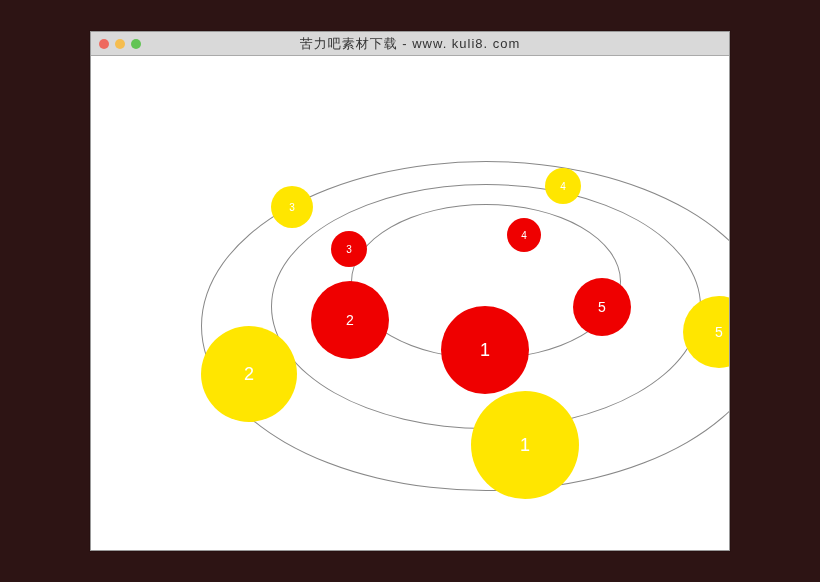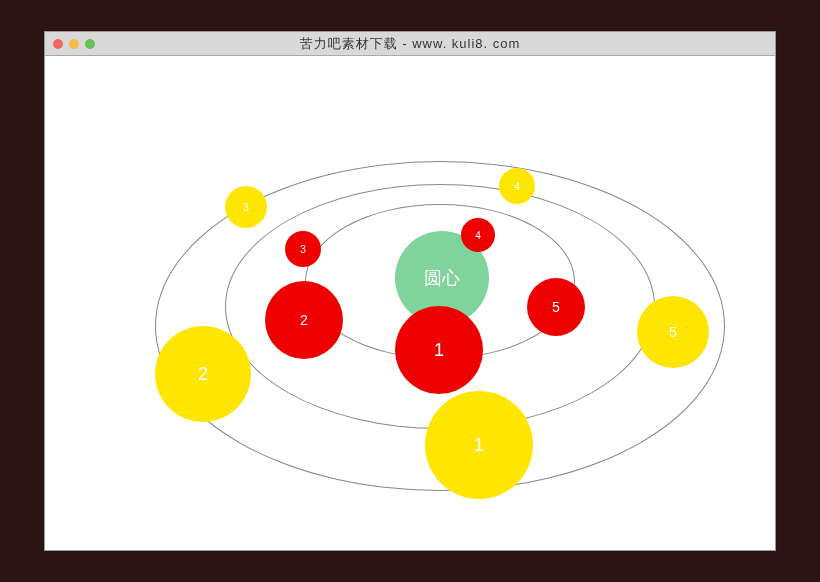--- a/index.html
+++ b/index.html
@@ -6,21 +6,21 @@
   body {
     background: #2d1414;
     width: 820px;
     height: 582px;
     display: flex;
     align-items: center;
     justify-content: center;
     font-family: "Microsoft YaHei", Arial, sans-serif;
   }
   .window {
-    width: 732px;
+    width: 640px;
     height: 520px;
     background: #fff;
     border: 1px solid #999;
     display: flex;
     flex-direction: column;
     box-shadow: 0 0 0 1px rgba(0,0,0,0.1);
     justify-content: center;
   }
   .titlebar {
     height: 24px;
@@ -98,23 +98,20 @@
       </div>
       <div class="node yellow" style="width: 42px; height: 42px; left: 180px; top: 130px; font-size: 10px;">
         <span>3</span>
       </div>
       <div class="node yellow" style="width: 36px; height: 36px; left: 454px; top: 112px; font-size: 10px;">
         <span>4</span>
       </div>
       <div class="node yellow" style="width: 72px; height: 72px; left: 592px; top: 240px;">
         <span>5</span>
       </div>
-      <div class="node center" style="width: 94px; height: 94px; left: 350px; top: 175px; font-size: 18px;">
-        <span>圆心</span>
-      </div>
       <div class="node red" style="width: 88px; height: 88px; left: 350px; top: 250px; font-size: 18px;">
         <span>1</span>
       </div>
       <div class="node red" style="width: 78px; height: 78px; left: 220px; top: 225px;">
         <span>2</span>
       </div>
       <div class="node red" style="width: 36px; height: 36px; left: 240px; top: 175px; font-size: 10px;">
         <span>3</span>
       </div>
       <div class="node red" style="width: 34px; height: 34px; left: 416px; top: 162px; font-size: 10px;">

